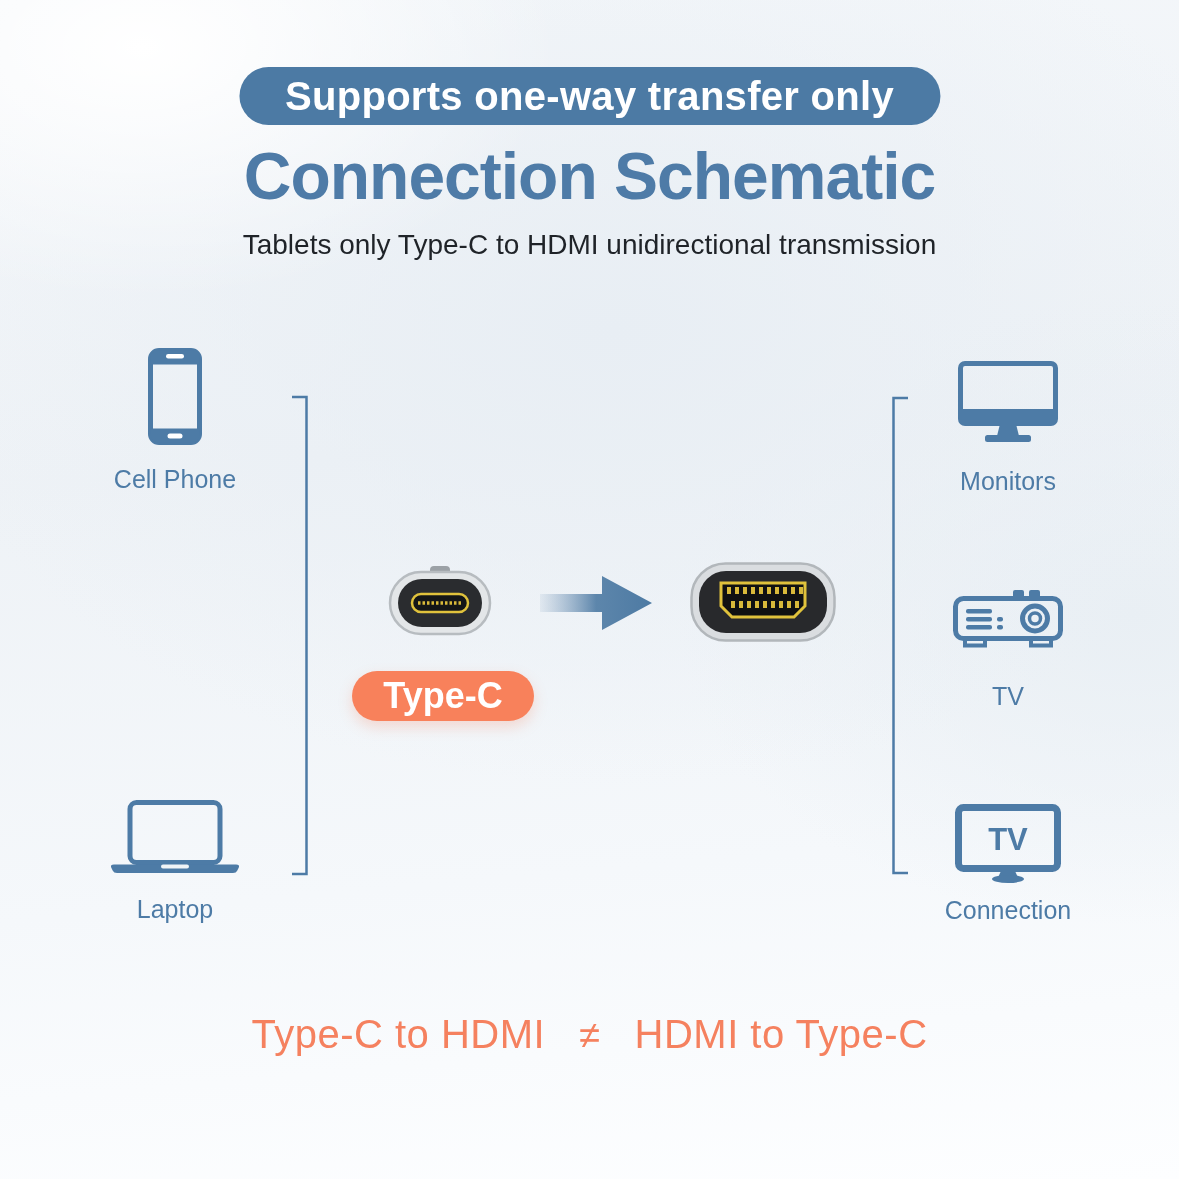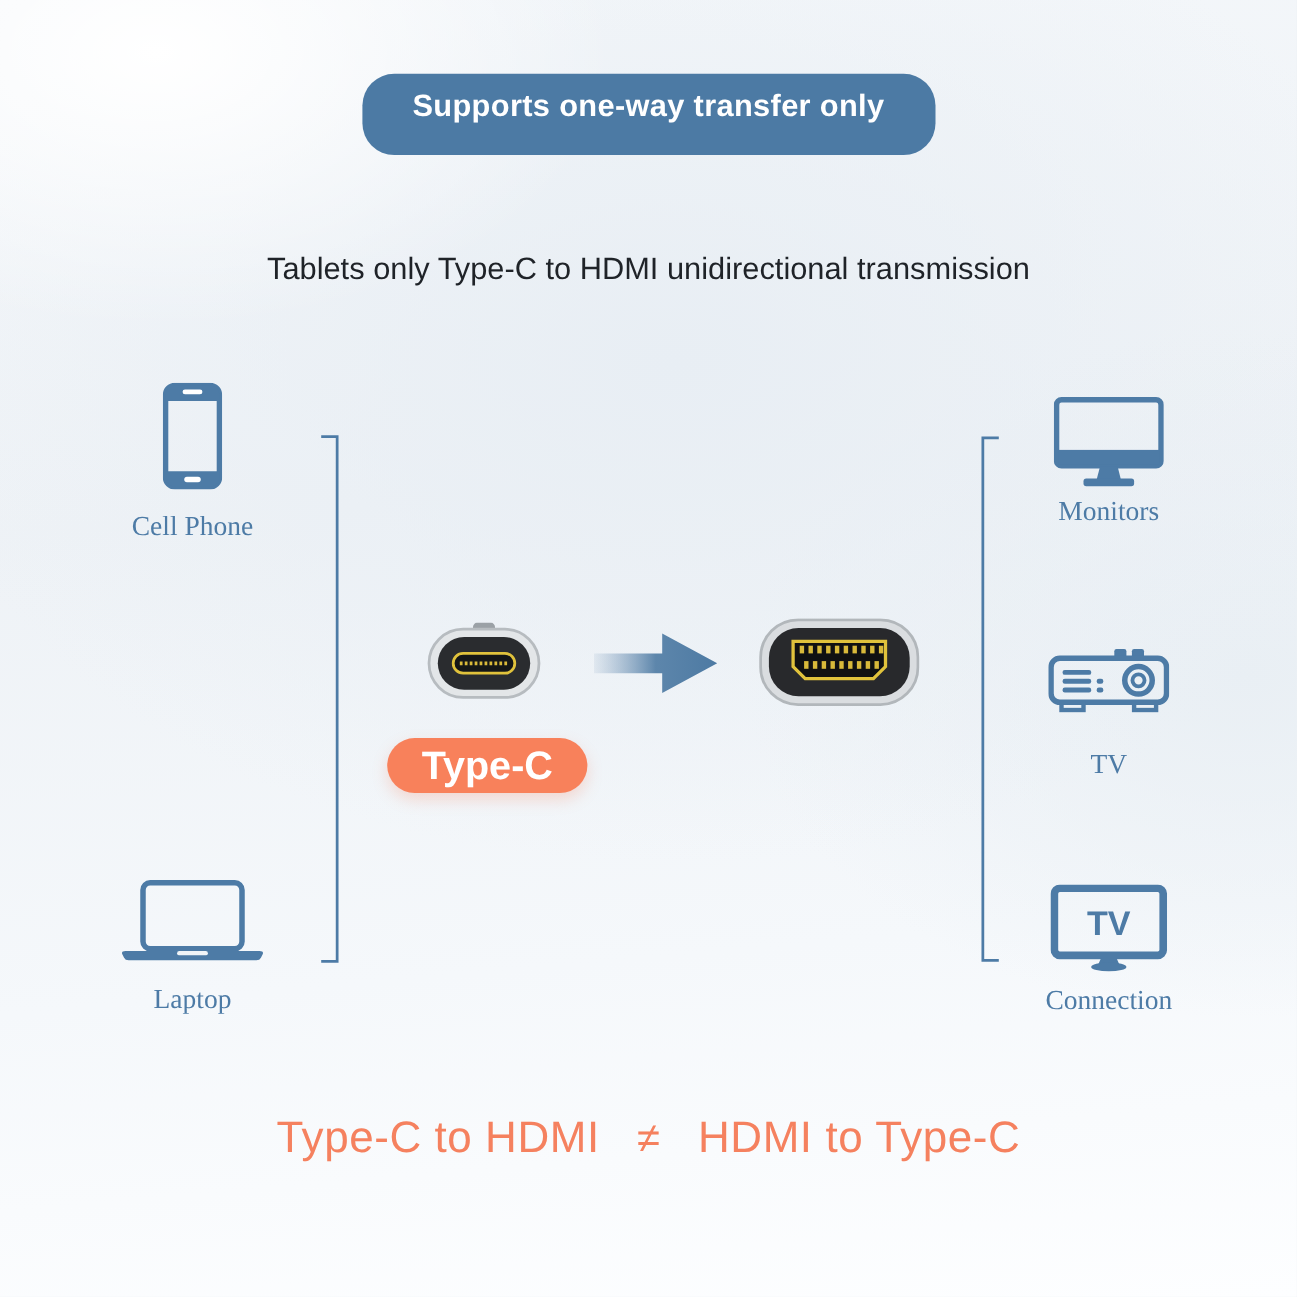--- a/index.html
+++ b/index.html
@@ -9,36 +9,36 @@
     background:
       radial-gradient(700px 420px at 12% 4%, #ffffff 0%, rgba(255,255,255,0) 60%),
       radial-gradient(1000px 650px at 52% 28%, #e8eef4 0%, rgba(232,238,244,0) 70%),
       radial-gradient(760px 520px at 96% 52%, #e9eff4 0%, rgba(233,239,244,0) 60%),
       linear-gradient(175deg,#f4f7fa 0%,#eef2f6 38%,#f5f8fb 72%,#fdfeff 100%);
   }
   .abs{position:absolute;}
   
   .badge{
     top:67px;left:50%;transform:translateX(-50%);
-    height:74px;line-height:58px;padding:0 46px;border-radius:29px;
-    background:#4c7aa4;color:#ffffff;font-size:28px;font-weight:600;
+    height:58px;line-height:58px;padding:0 46px;border-radius:29px;
+    background:#4c7aa4;color:#ffffff;font-size:40px;font-weight:600;
     letter-spacing:.3px;white-space:nowrap;
   }
   .title{
     top:138px;left:0;width:100%;text-align:center;
     color:#4e7ba7;font-size:66px;font-weight:700;letter-spacing:-1px;
   }
   .subtitle{
     top:229px;left:0;width:100%;text-align:center;
     color:#1f2328;font-size:28px;font-weight:400;
   }
   
   .device{display:flex;flex-direction:column;align-items:center;width:240px;}
-  .device .lbl{color:#4d7ba6;font-size:25px;font-weight:500;white-space:nowrap;font-family:Liberation Serif, serif;}
-  .g20{gap:20px}.g15{gap:7px}.g34{gap:34px}.g12{gap:12px}
+  .device .lbl{color:#4d7ba6;font-size:25px;font-weight:500;white-space:nowrap;}
+  .g20{gap:20px}.g15{gap:22px}.g34{gap:34px}.g12{gap:12px}
   .dev-l{left:55px;} .dev-r{left:888px;}
   
   .bracket{stroke:#4d7ba6;stroke-width:2.5;fill:none;}
   
   .pill{
     height:50px;line-height:50px;border-radius:25px;background:#f8815b;
     color:#ffffff;font-size:36px;font-weight:600;text-align:center;
     box-shadow:0 6px 14px rgba(248,129,91,.25);
   }
   .pill-typec{left:352px;top:671px;width:182px;}
@@ -49,20 +49,21 @@
     font-size:40px;font-weight:400;letter-spacing:.5px;
   }
   .footer .op{display:inline-block;margin:0 34px;font-size:38px;}
 </style>
 </head>
 <body>
 
 <div class="canvas">
 
   <div class="abs badge">Supports one-way transfer only</div>
+  <div class="abs title">Connection Schematic</div>
   <div class="abs subtitle">Tablets only Type-C to HDMI unidirectional transmission</div>
 
   <div class="abs device dev-l g20" style="top:348px">
     <svg width="54" height="97" viewBox="0 0 54 97">
       <rect x="2.5" y="2.5" width="49" height="92" rx="8.5" fill="none" stroke="#4d7ba6" stroke-width="5"></rect>
       <path d="M2.5 11 a8.5 8.5 0 0 1 8.5 -8.5 h32 a8.5 8.5 0 0 1 8.5 8.5 v5.5 h-49 z" fill="#4d7ba6"></path>
       <rect x="18" y="6" width="18" height="4.5" rx="2.2" fill="#ffffff"></rect>
       <path d="M2.5 80.5 h49 v5.5 a8.5 8.5 0 0 1 -8.5 8.5 h-32 a8.5 8.5 0 0 1 -8.5 -8.5 z" fill="#4d7ba6"></path>
       <rect x="19.5" y="85.5" width="15" height="5" rx="2.5" fill="#ffffff"></rect>
     </svg>

